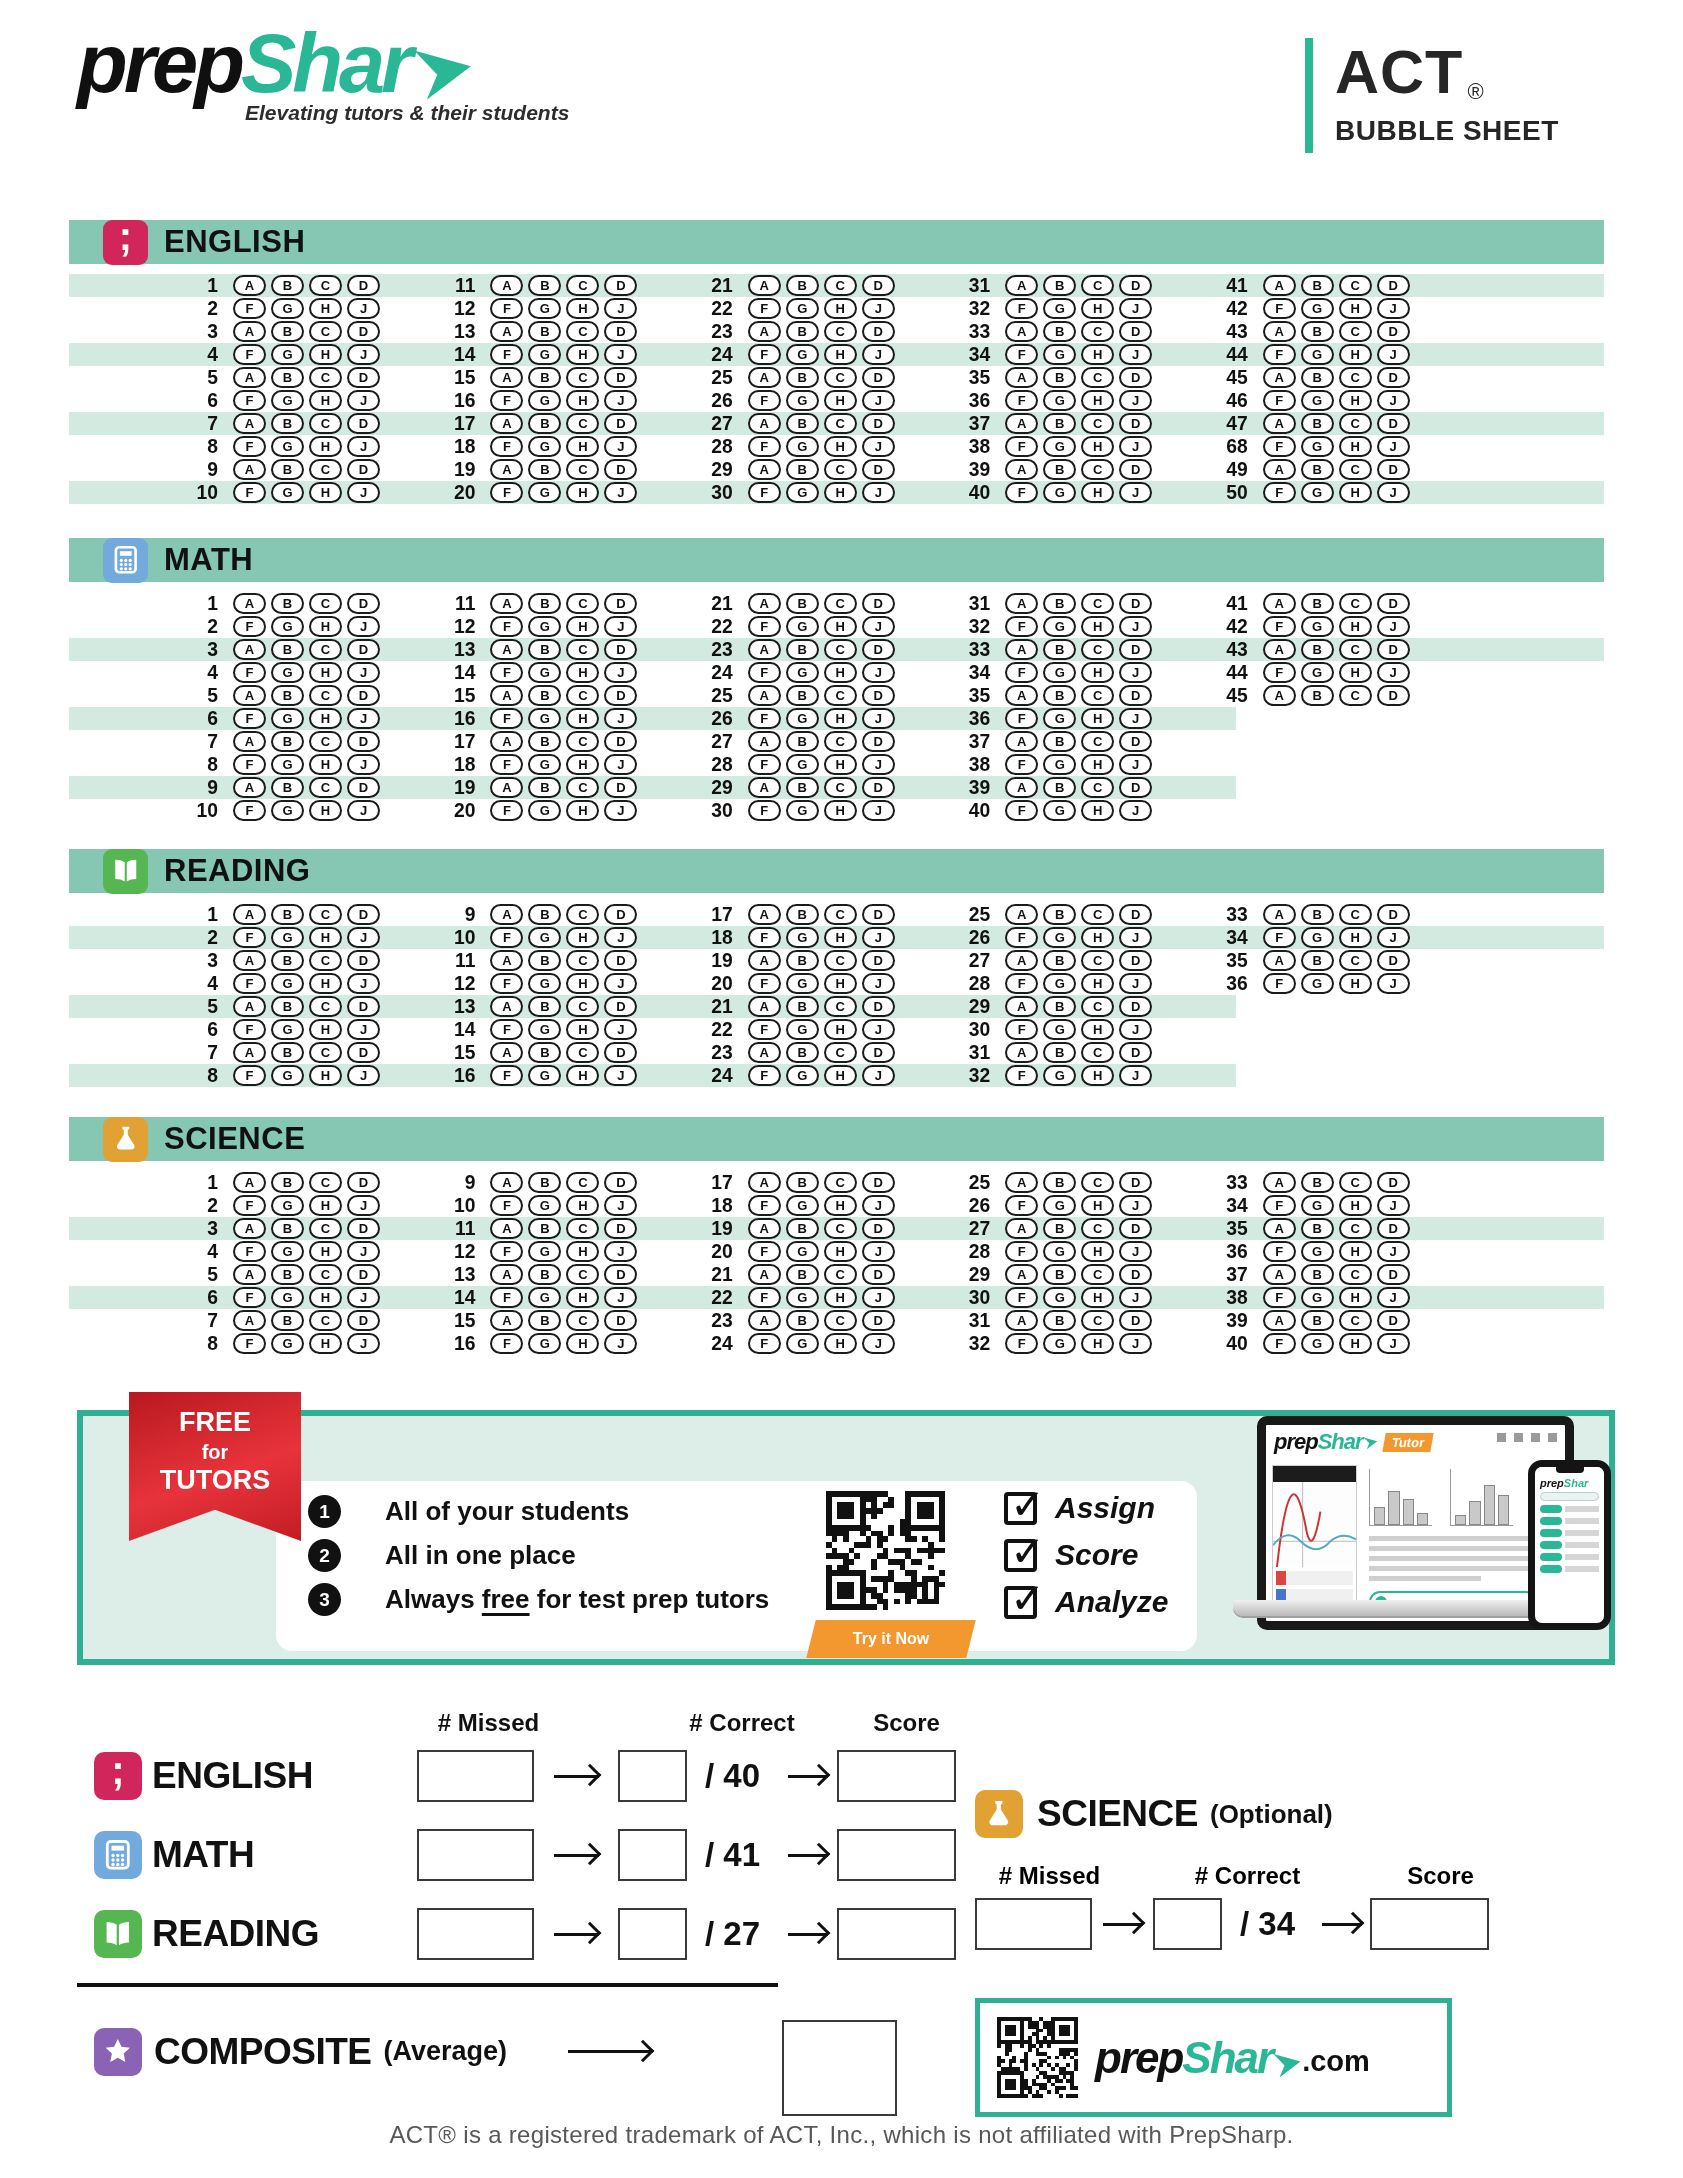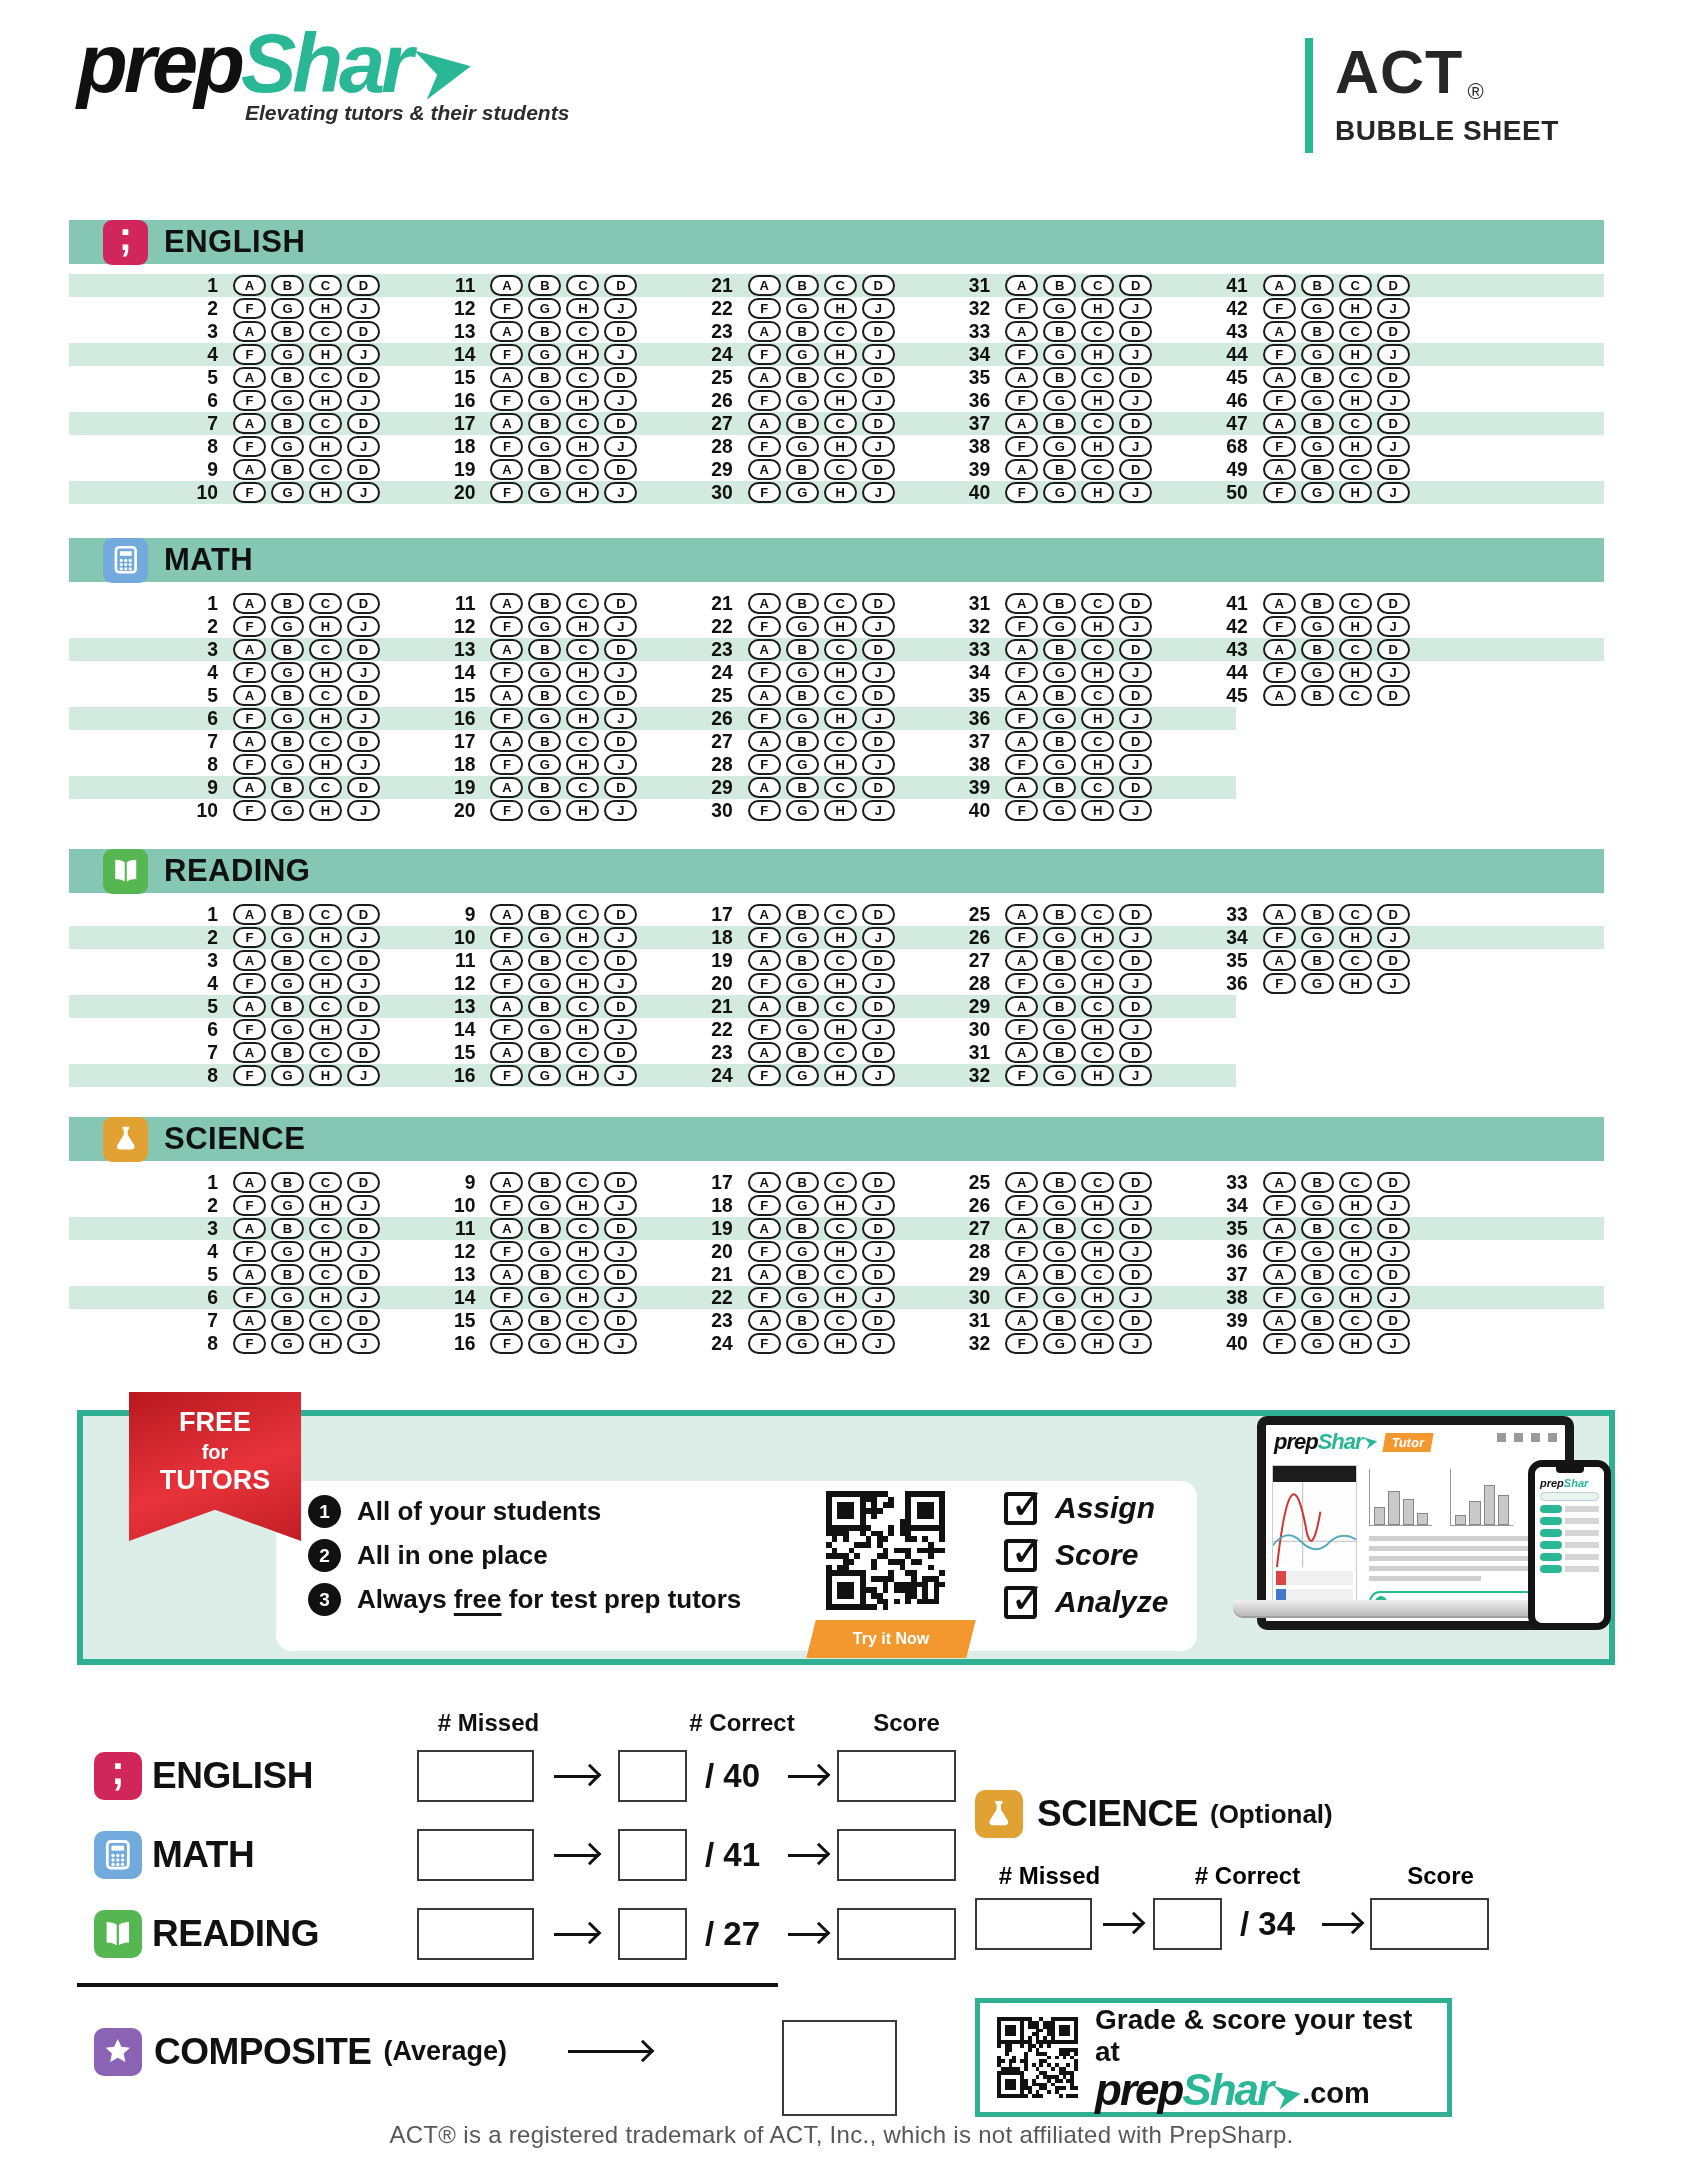--- a/index.html
+++ b/index.html
@@ -51,21 +51,21 @@
             color:#fff; text-align:center; font-weight:800; padding-top:14px; }
   .ribbon .r1,.ribbon .r3 { font-size:27px; line-height:1.25; }
   .ribbon .r2 { font-size:20px; line-height:1.2; }
   .banner-title { position:absolute; left:149px; top:12px; width:990px; text-align:center;
                   font-size:41px; font-weight:800; color:#111; letter-spacing:-0.5px; }
   .white-panel { position:absolute; left:193px; top:65px; width:921px; height:170px; background:#fff; border-radius:16px; }
   .features { position:absolute; left:32px; top:14px; display:flex; flex-direction:column; gap:11px; }
   .feature { display:flex; align-items:center; gap:16px; }
   .fnum { width:33px; height:33px; border-radius:50%; background:#111; color:#fff; font-size:19px; font-weight:800;
           display:flex; align-items:center; justify-content:center; flex:0 0 auto;}
-  .ftext { font-size:26px; font-weight:600; color:#111; }
+  .ftext { font-size:26px; font-weight:600; color:#111;margin-left:28px; }
   .ftext u { text-underline-offset:5px; text-decoration-thickness:3px; }
   .qr { display:grid; background:#fff; }
   .qr span { background:#fff; } .qr span.on { background:#111; }
   .panel-qr { position:absolute; left:546px; top:6px; width:127px; height:127px; padding:4px; }
   .cta { position:absolute; left:535px; top:139px; width:160px; height:38px; }
   .cta .bg { position:absolute; inset:0; background:#f2982f; transform:skewX(-14deg); }
   .cta .txt { position:absolute; inset:0; display:flex; align-items:center; justify-content:center;
               color:#fff; font-size:16px; font-weight:800; }
   .checklist { position:absolute; left:728px; top:10px; display:flex; flex-direction:column; gap:13px; }
   .checkrow { display:flex; align-items:center; gap:18px; }
@@ -3011,21 +3011,20 @@
         <span></span>
         <span></span>
         <span></span>
         <span class="on"></span>
         <span></span>
         <span class="on"></span>
         <span class="on"></span>
         <span class="on"></span>
       </div>
     <div class="grade-text">
-      <div class="l1">Grade &amp; score your test at</div>
       <div class="grade-brand">
         <span class="gl p1">prep</span>
           <span class="gl p2">Shar</span>
         <svg class="g-arrow" viewBox="0 0 60 60">
             <path d="M3 10 L57 25 L15 57 L25 33 Z" fill="#2ab795"></path>
           </svg>
         <span class="dotcom">.com</span>
       </div>
     </div>
   </div>

